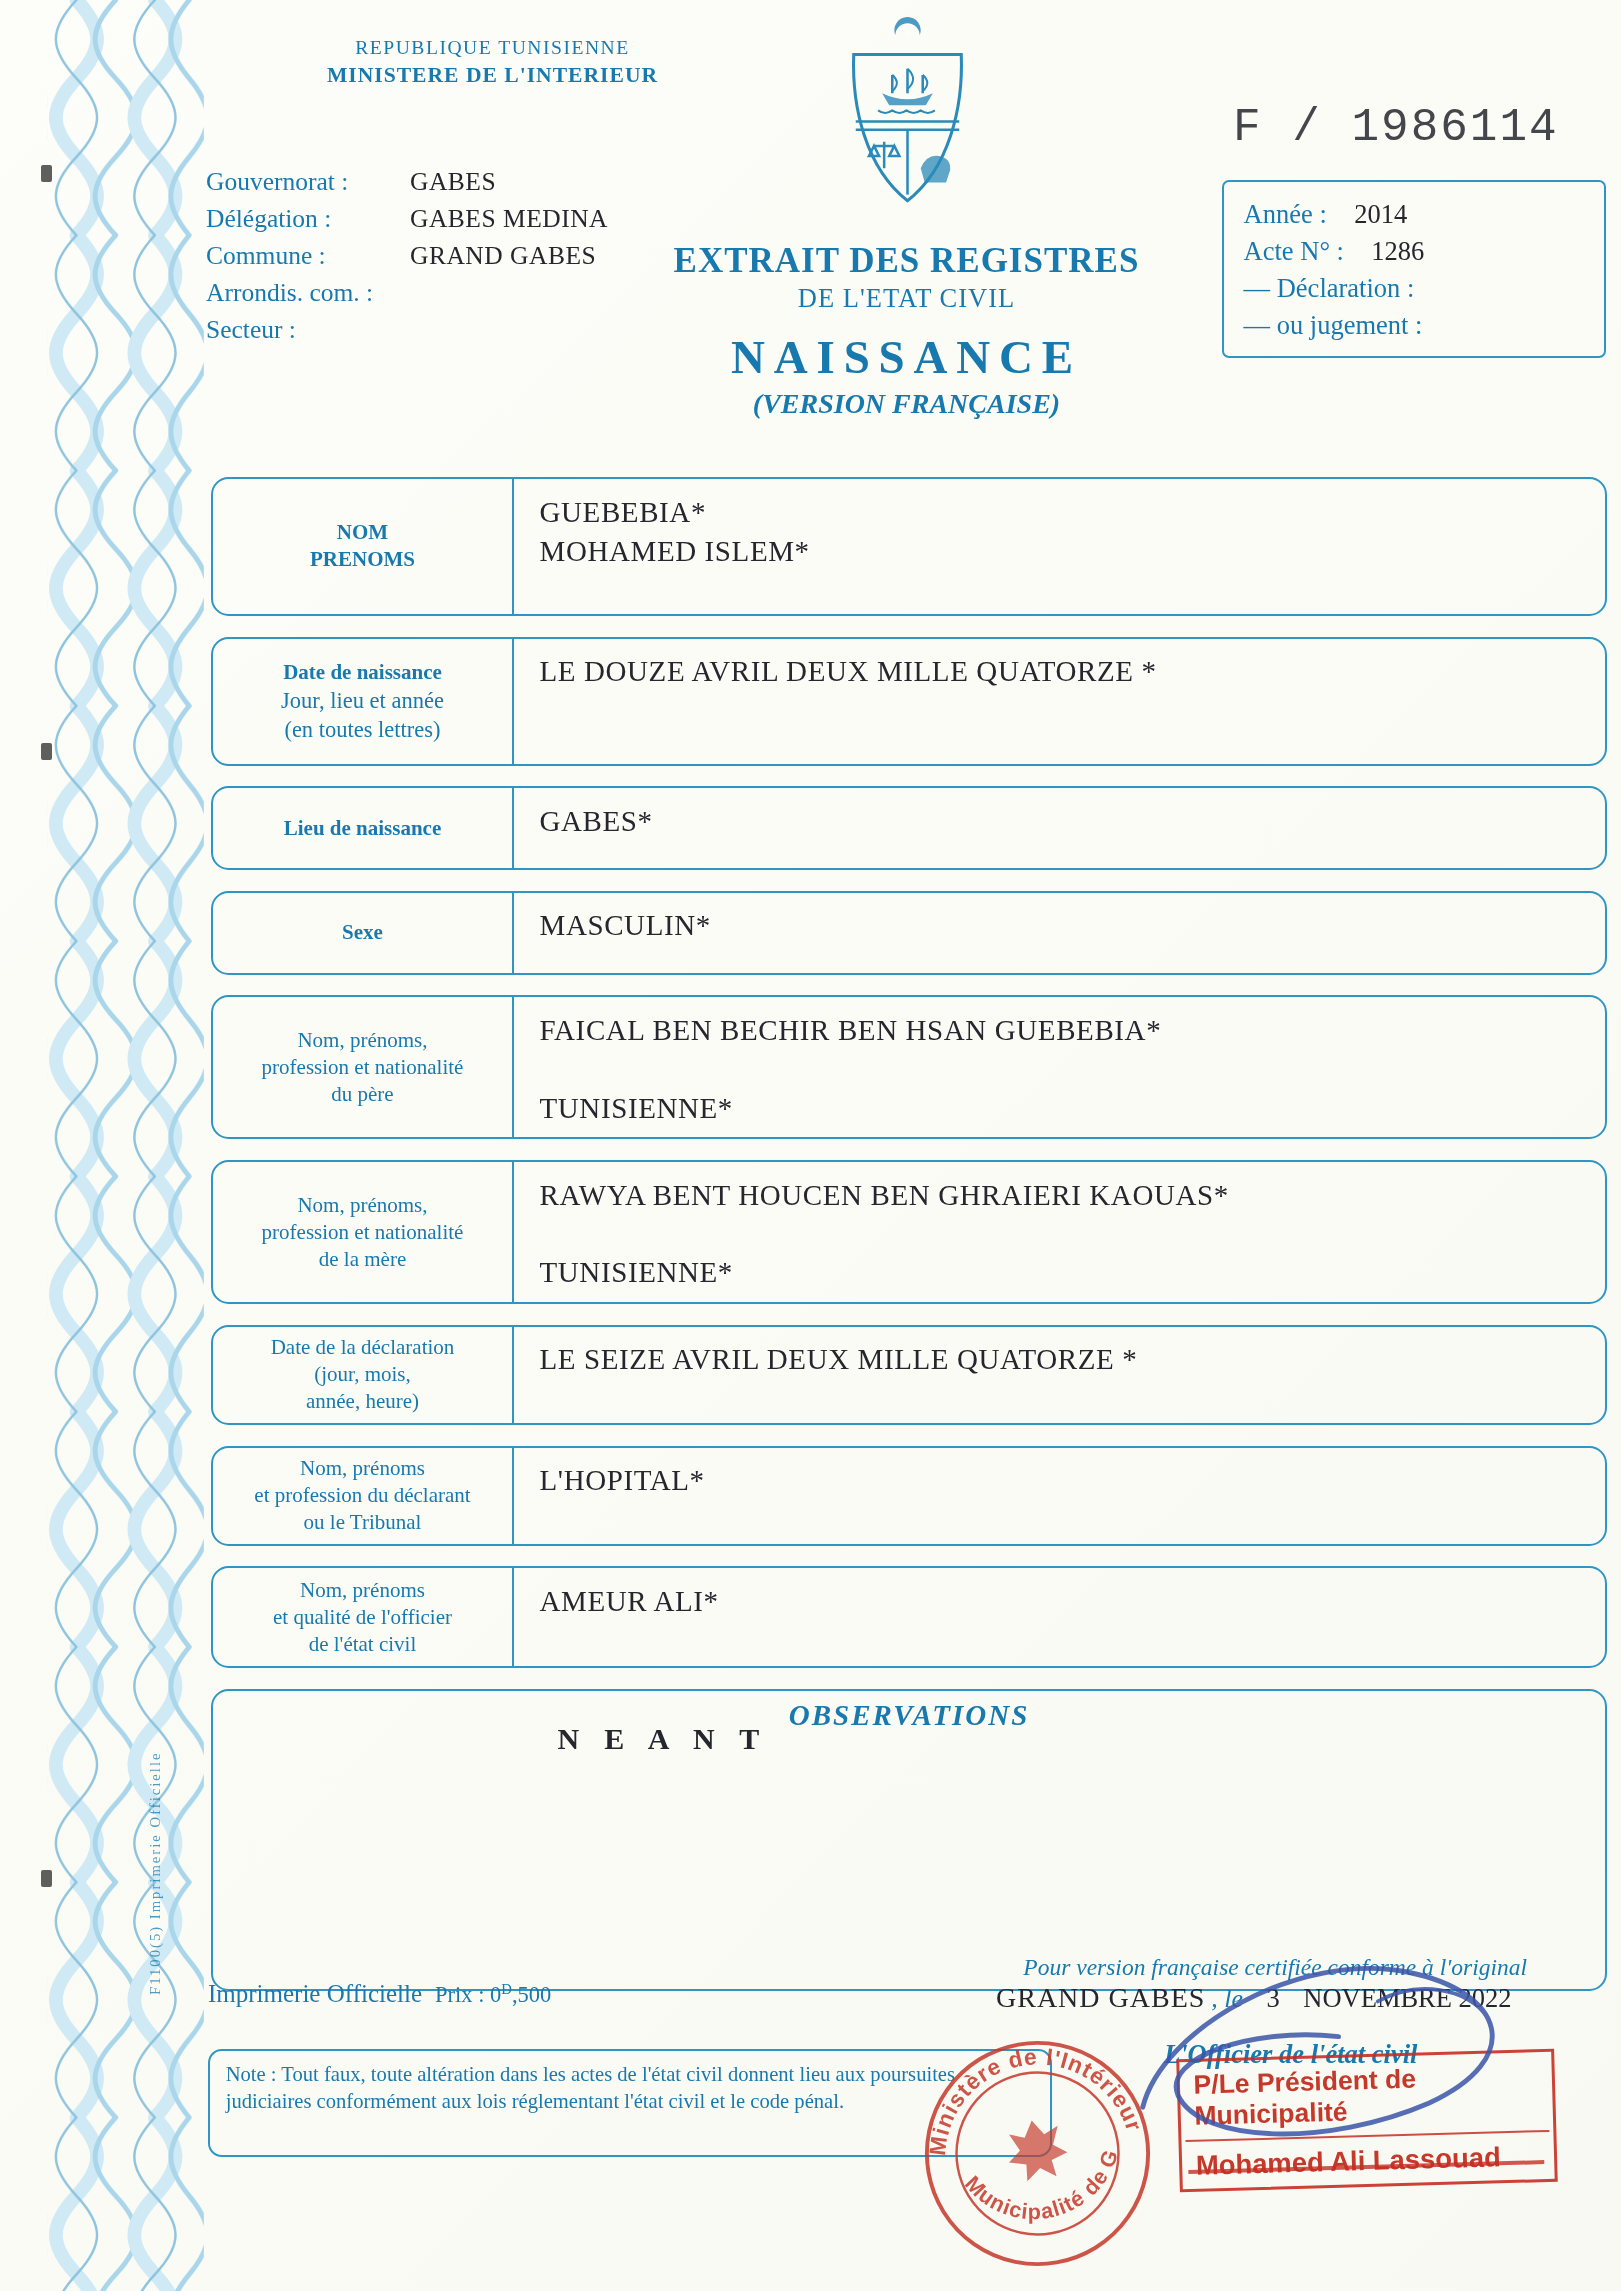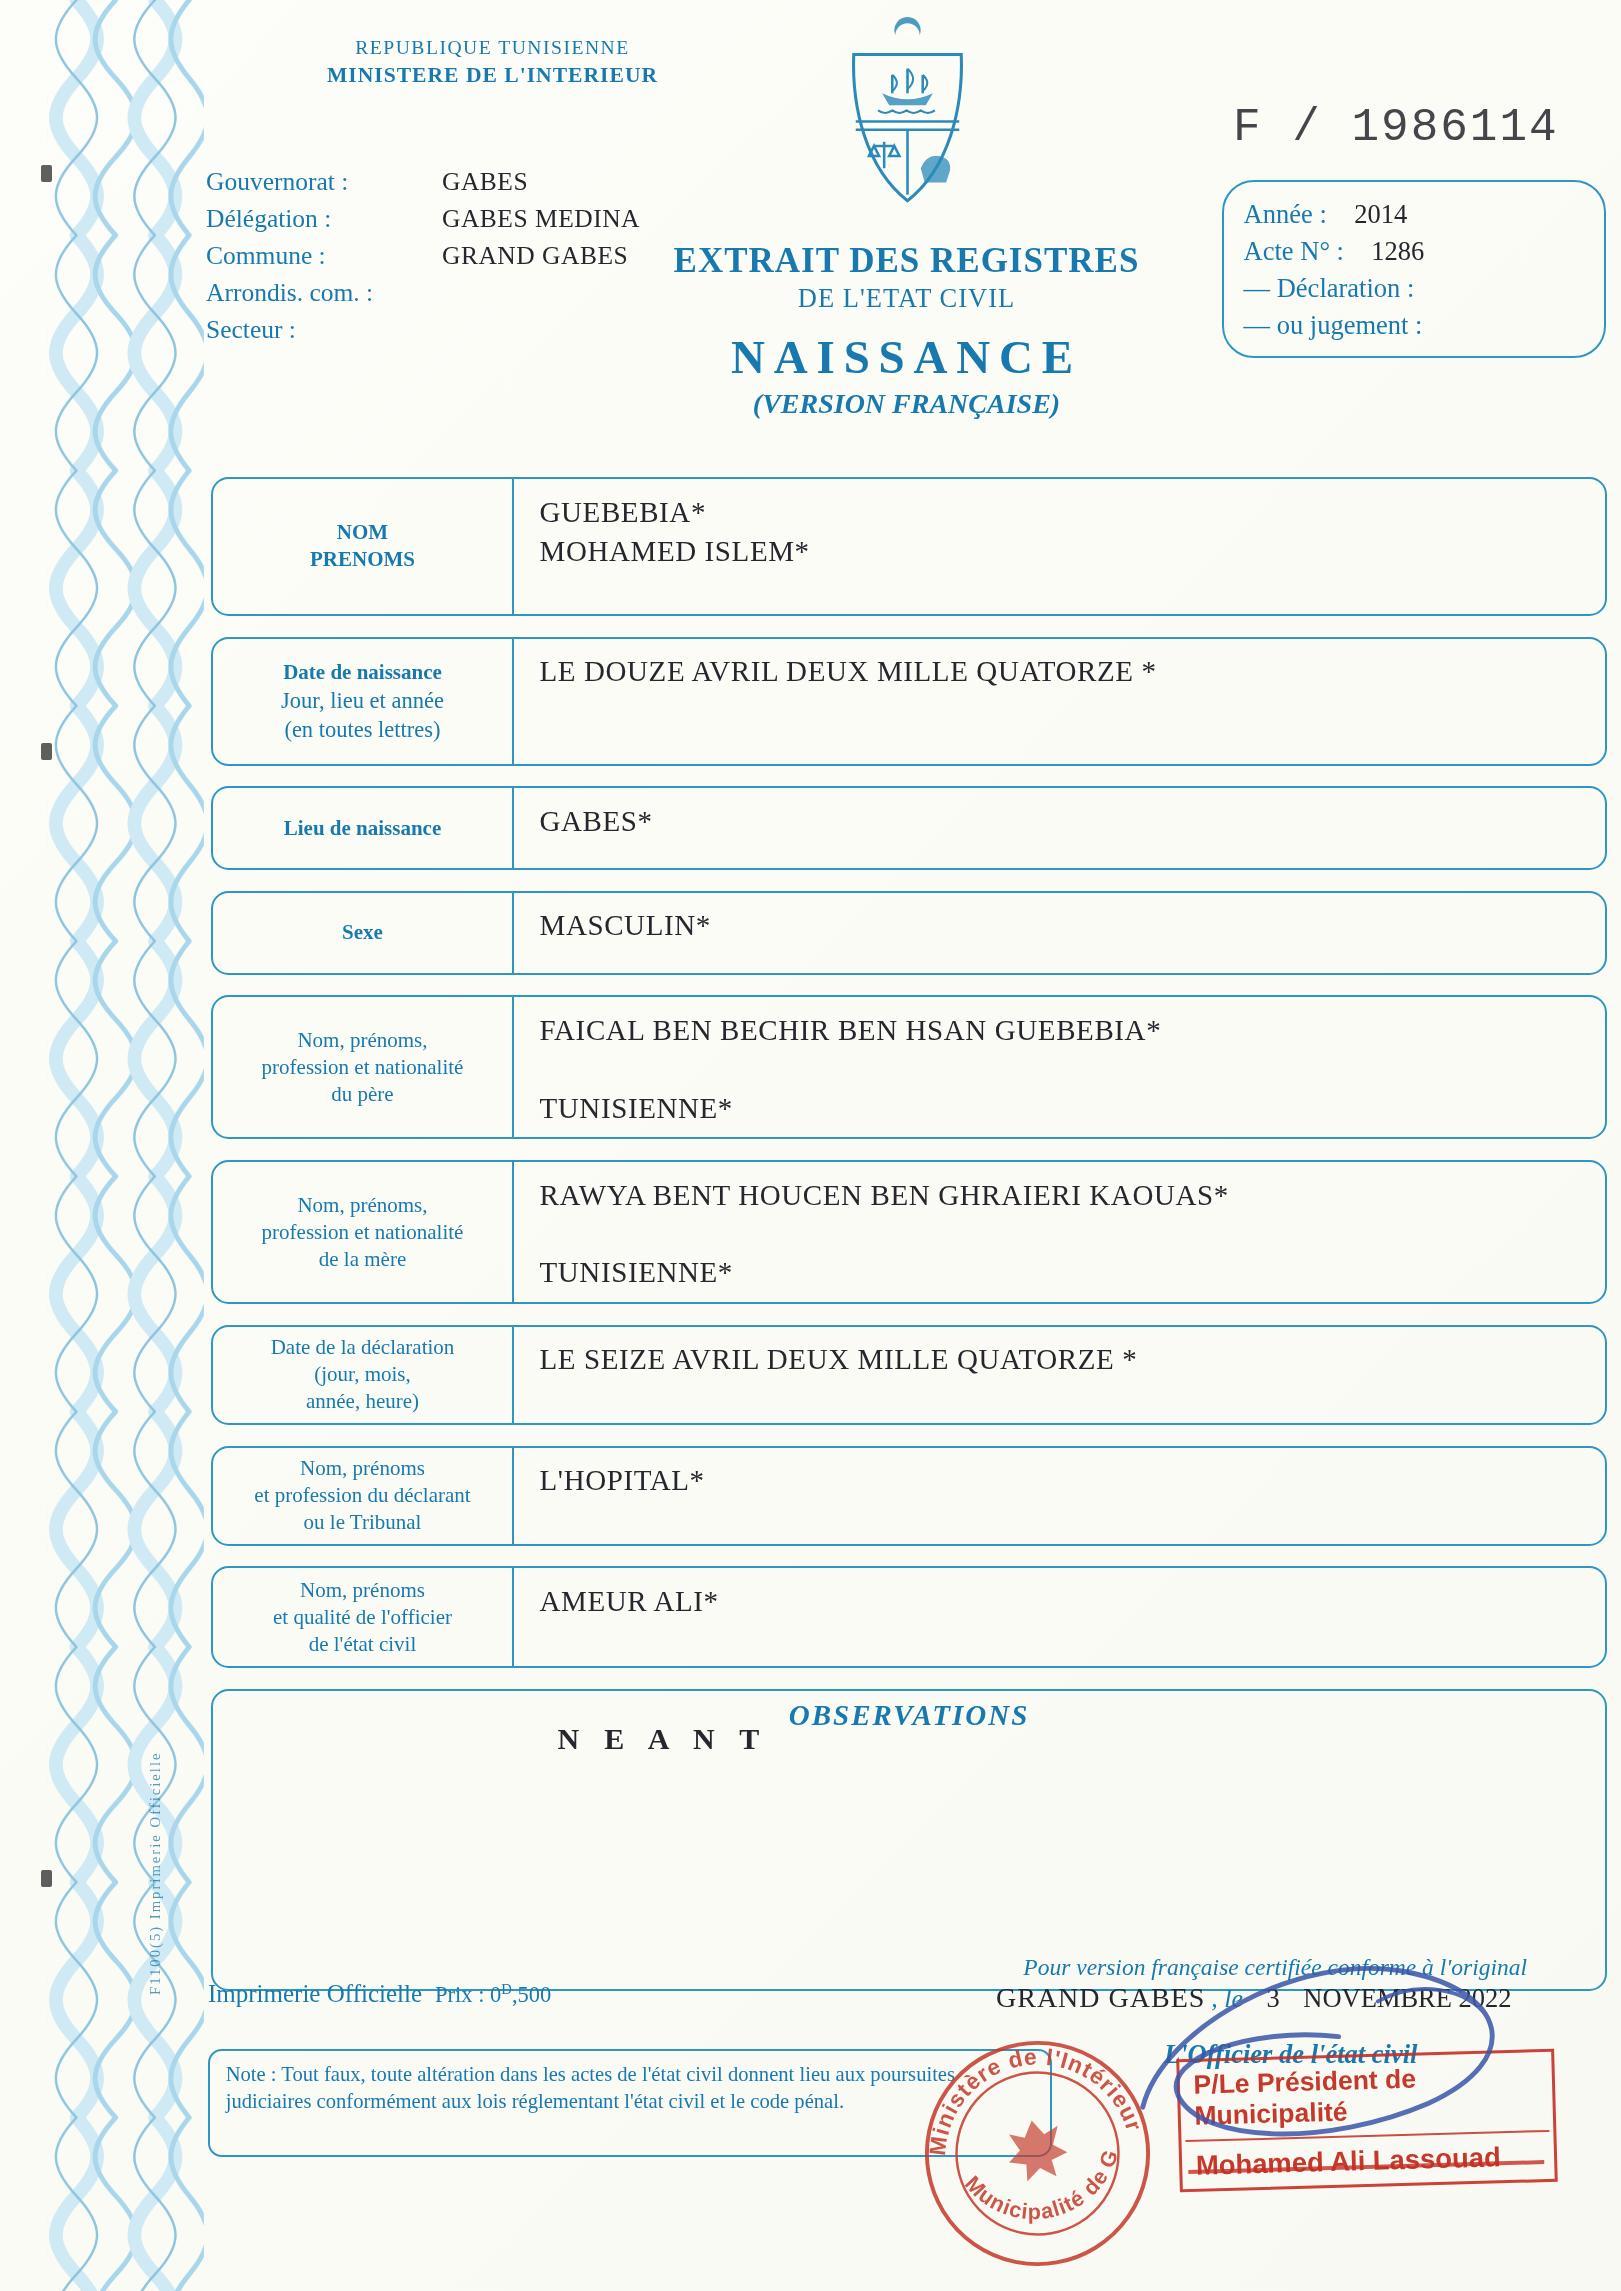--- a/index.html
+++ b/index.html
@@ -17,35 +17,35 @@
   .edge-mark { position:absolute; left:41px; width:10.8px; height:16.7px; background:#2a2a2a; opacity:.75; border-radius:2px; }
 
   
   .gov-block { position:absolute; left:272px; top:37px; width:441px; text-align:center;font-family:Liberation Serif, serif; }
   .gov-line1 { font-size:19.6px; letter-spacing:1.5px; color:var(--teal); }
   .gov-line2 { font-size:21.6px; font-weight:bold; letter-spacing:1px; color:var(--teal); margin-top:3.9px; }
 
   .admin-block { position:absolute; left:206px; top:163px; }
   .admin-row { line-height:37px; font-size:25.5px; }
   .admin-label { display:inline-block; width:204px; color:var(--teal); }
-  .admin-value { color:var(--ink,#26262e); letter-spacing:0.5px;margin-left:32px; }
+  .admin-value { color:var(--ink,#26262e); letter-spacing:0.5px; }
 
   .emblem { position:absolute; left:821px; top:13.7px; }
 
   .title-block { position:absolute; left:578px; top:241px; width:657px; text-align:center; color:var(--teal); }
   .title-1 { font-size:35px; font-weight:bold; letter-spacing:1px; }
   .title-2 { font-size:26.5px; margin-top:2px; letter-spacing:1px; }
   .title-3 { font-size:47px; font-weight:bold; letter-spacing:8.8px; margin-top:15.7px; }
   .title-4 { font-size:28px; font-style:italic; font-weight:bold; margin-top:3.9px; }
 
   .serial { position:absolute; left:1233px; top:102px; font-family:"Liberation Mono","DejaVu Sans Mono",monospace;
             font-size:46px; color:#45454c; letter-spacing:2px; }
 
   .acte-box { position:absolute; left:1222px; top:180px; width:384px; height:178px;
-              border:2.9px solid var(--border,#2f96c4); border-radius:32px; padding:13.7px 19.6px; }
+              border:2.9px solid var(--border,#2f96c4); border-radius:7px; padding:13.7px 19.6px; }
   .acte-line { font-size:26.5px; line-height:37px; color:var(--teal); }
   .acte-val { color:var(--ink,#26262e); margin-left:27.4px; }
 
   
   .rows { position:absolute; left:211px; top:477px; width:1396px; }
   .row { display:flex; border:2.9px solid var(--border,#2f96c4); border-radius:17.6px; margin-bottom:20.6px; background:transparent; }
   .row-label { width:301px; flex:0 0 301px; border-right:2.9px solid var(--border,#2f96c4);
                display:flex; flex-direction:column; justify-content:center; align-items:center;
                text-align:center; padding:7.8px 9.8px; color:var(--teal); }
   .row-label .lbl { white-space:pre-line; font-size:21px; line-height:1.28; }

